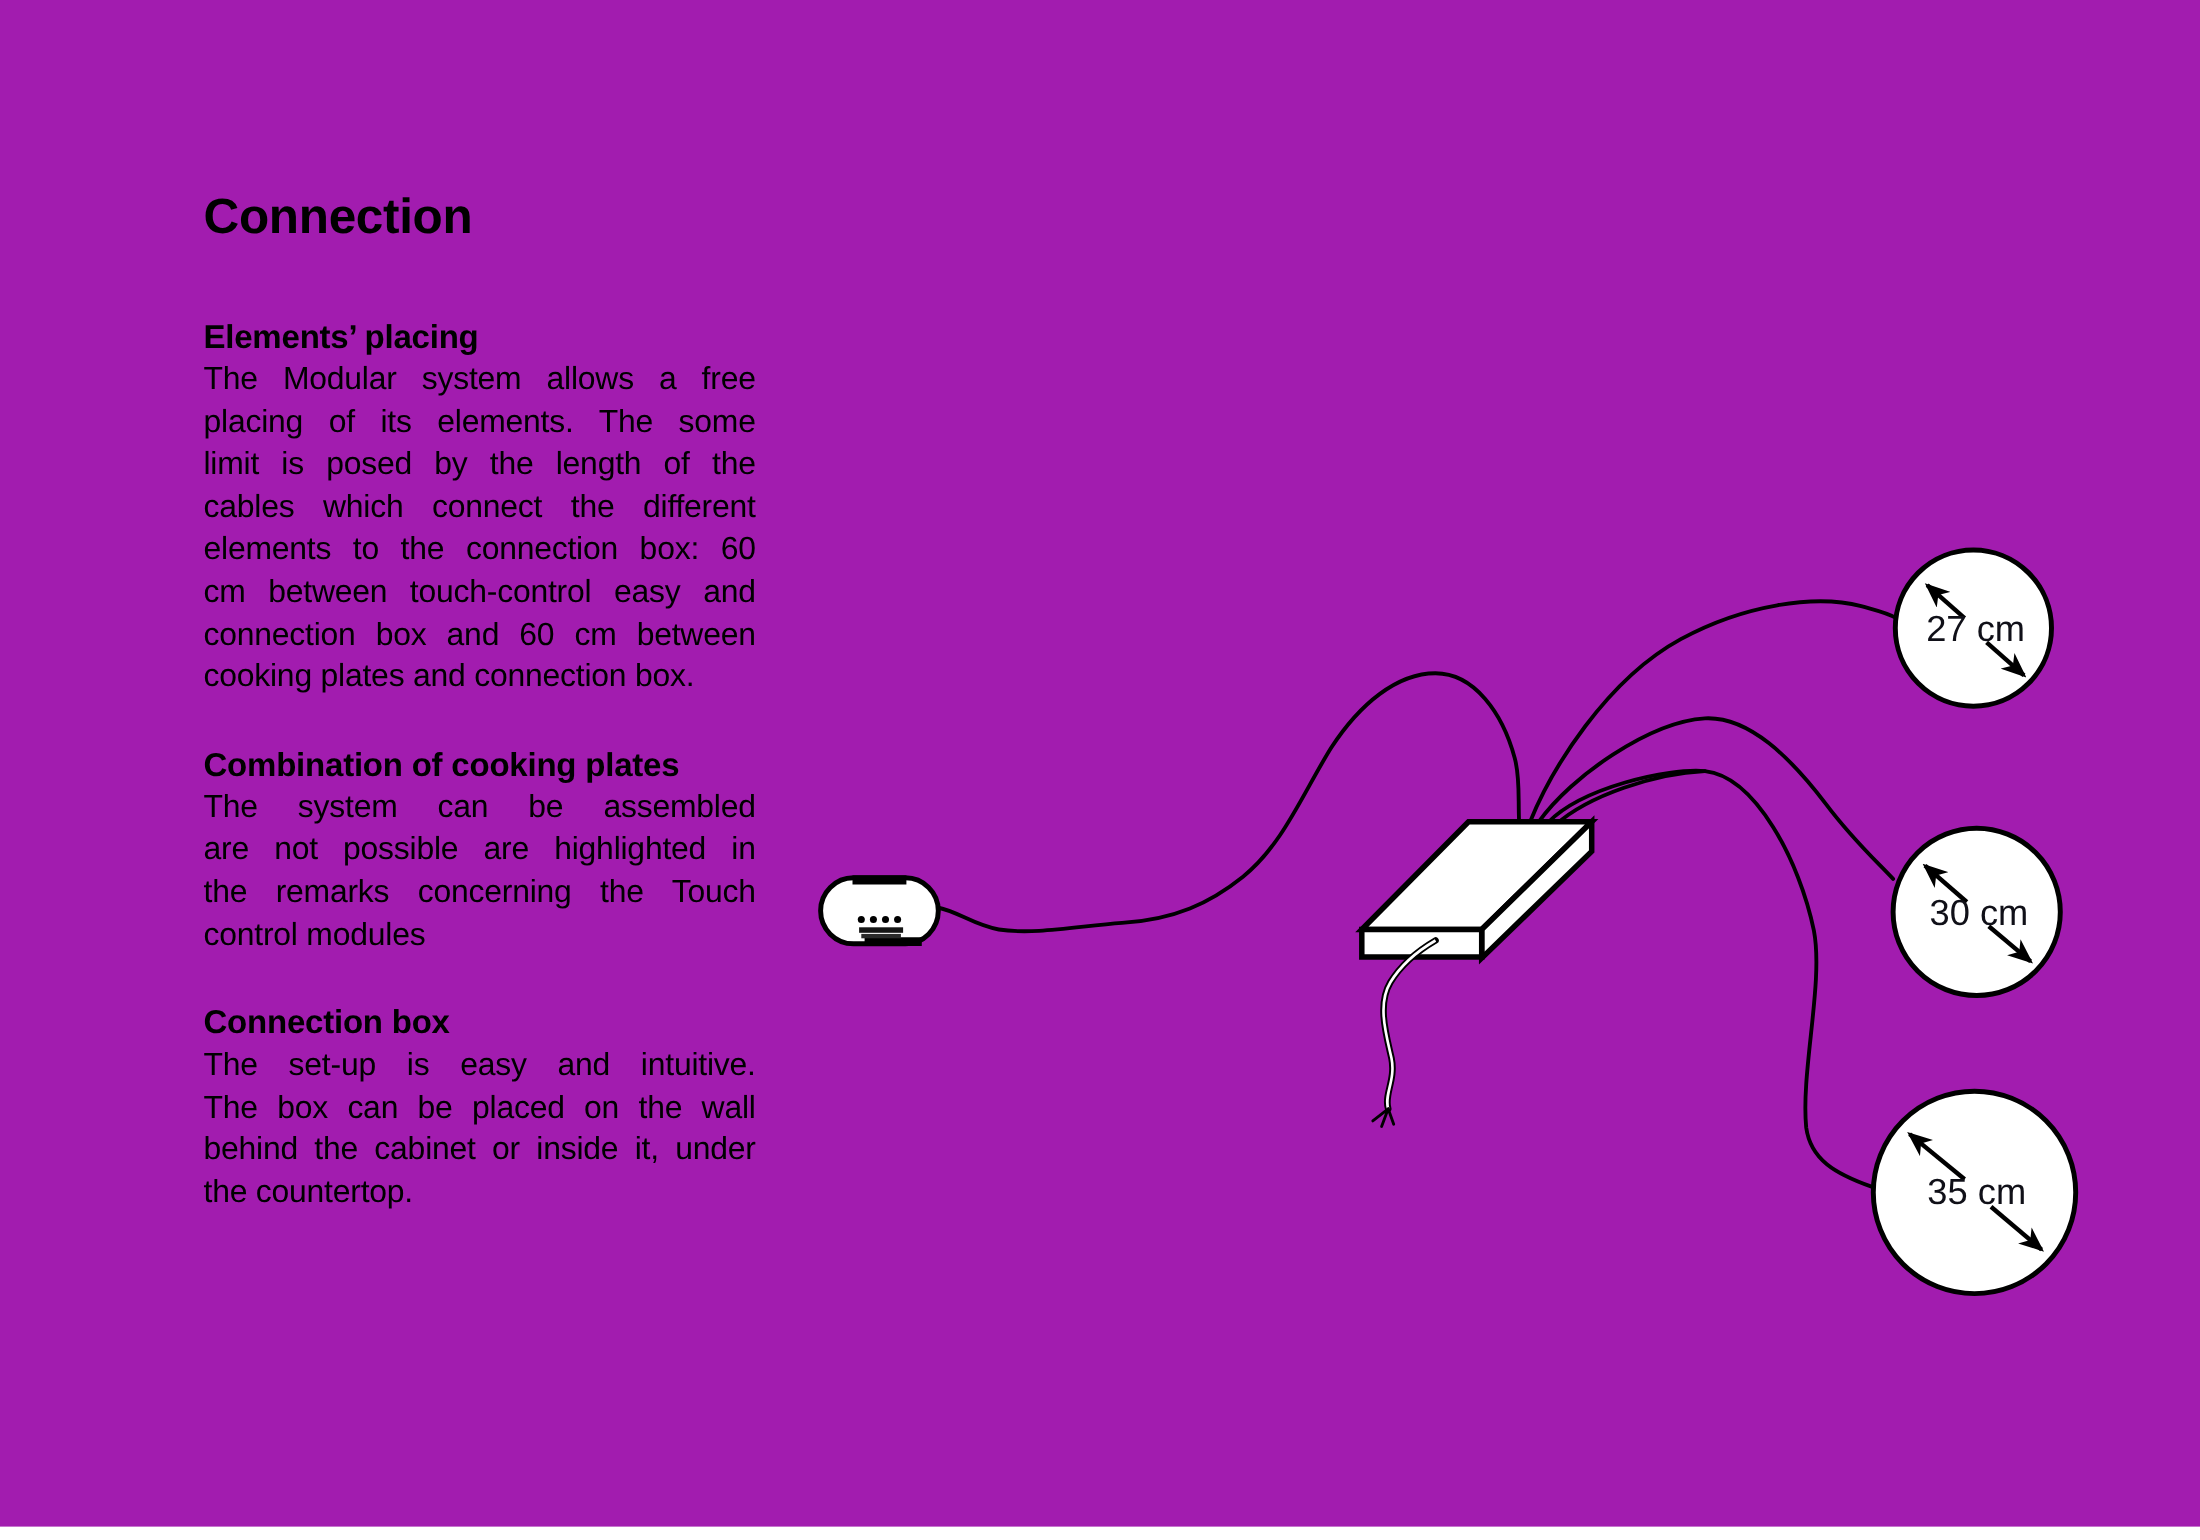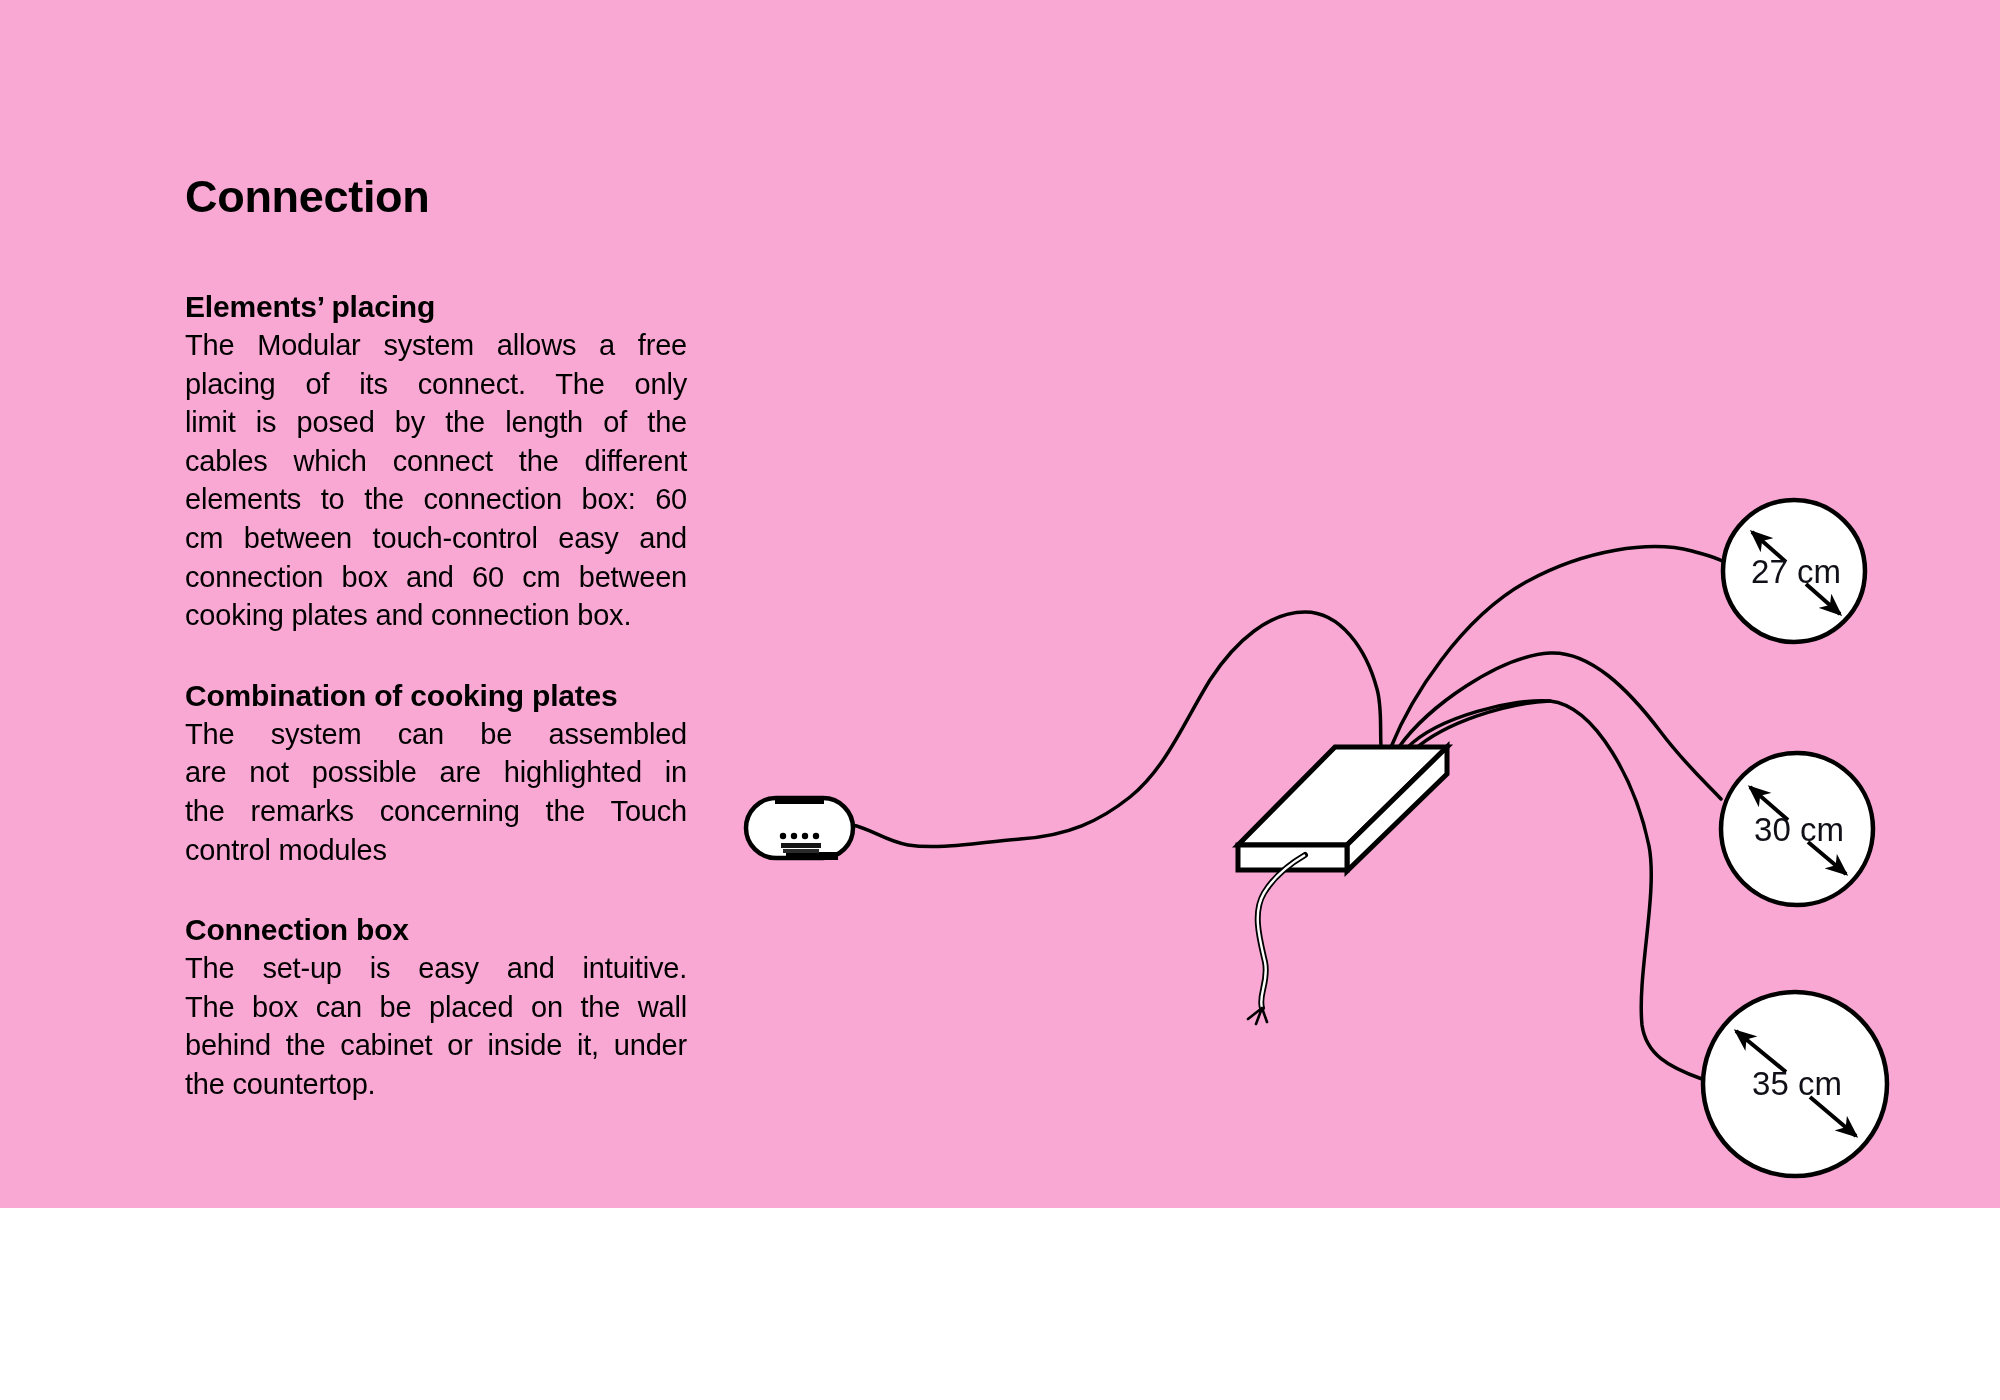--- a/index.html
+++ b/index.html
@@ -1,20 +1,20 @@
 <!DOCTYPE html>
 <html><head>
 <meta charset="utf-8">
 <style>
   html, body { margin: 0; padding: 0; background: #ffffff; }
   .page {
     position: relative;
     width: 2000px;
-    height: 1208px;
-    background: #f9a8d4;
+    height: 1388px;
+    background: #a21caf;
     overflow: hidden;
     font-family: "Liberation Sans", sans-serif;
     color: #000;
   }
   .article {
     position: absolute;
     left: 185px;
     top: 168px;
     width: 502px;
   }
@@ -62,21 +62,21 @@
 <div class="page">
 
   <div class="article">
     <div class="title">
       <div>Connection</div>
     </div>
 
     <div class="sec first">
       <h2>Elements’ placing</h2>
       <div class="tline">The Modular system allows a free</div>
-      <div class="tline">placing of its connect. The only</div>
+      <div class="tline">placing of its elements. The some</div>
       <div class="tline">limit is posed by the length of the</div>
       <div class="tline">cables which connect the different</div>
       <div class="tline">elements to the connection box: 60</div>
       <div class="tline">cm between touch-control easy and</div>
       <div class="tline">connection box and 60 cm between</div>
       <div class="tline last">cooking plates and connection box.</div>
     </div>
 
     <div class="sec">
       <h2>Combination of cooking plates</h2>

